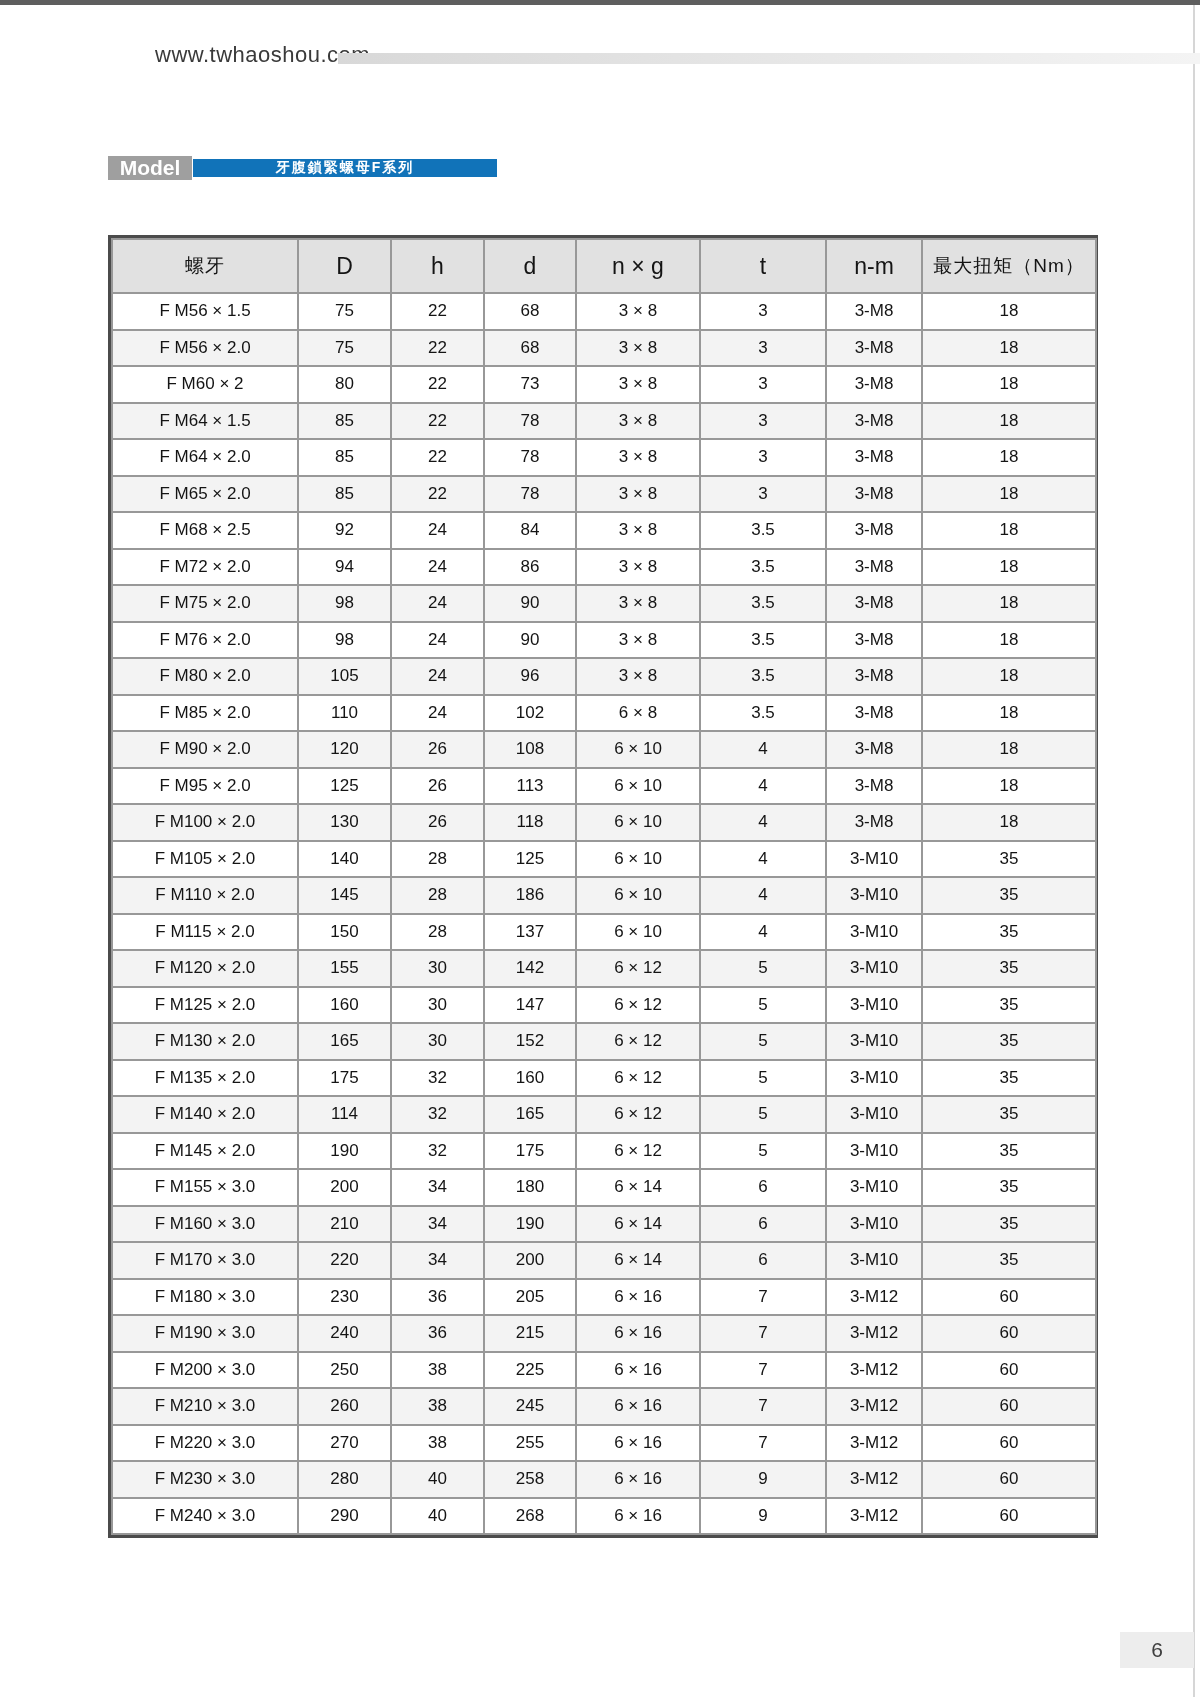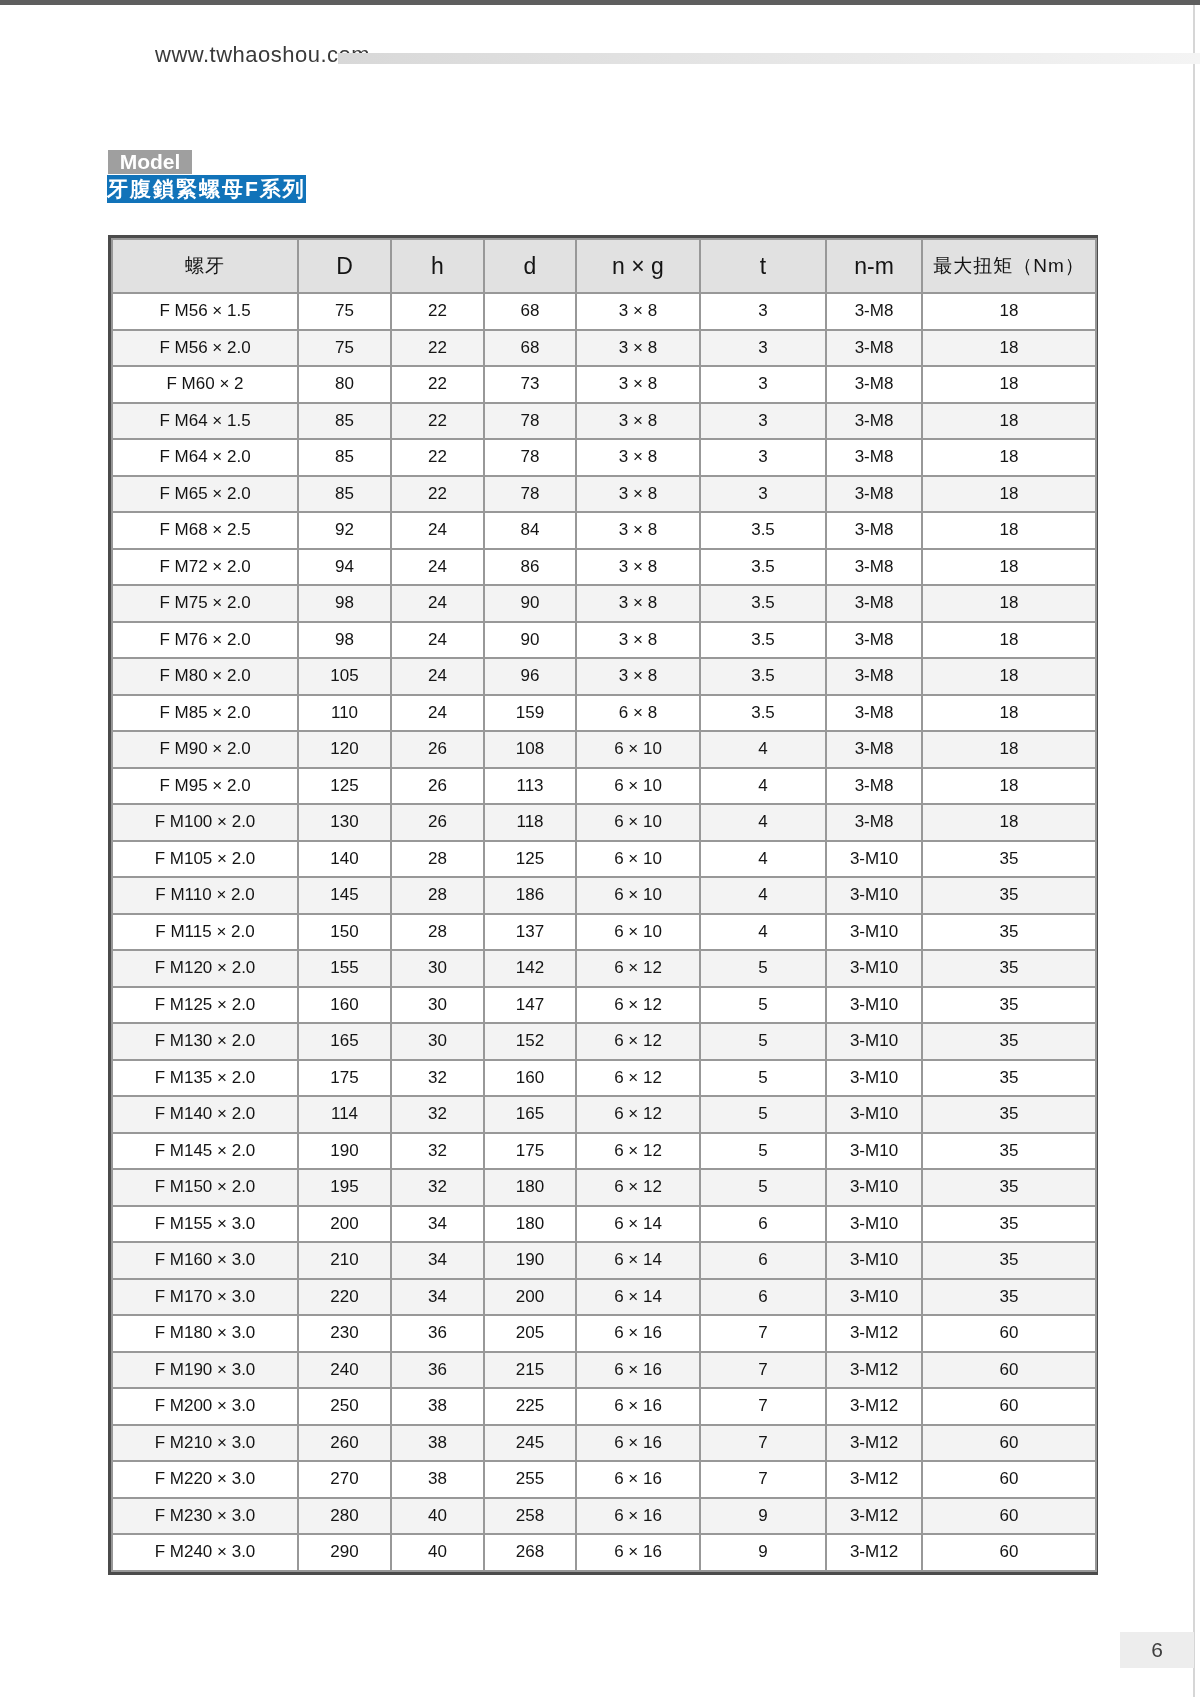--- a/index.html
+++ b/index.html
@@ -12,29 +12,29 @@
   .site-url{
     position:absolute;left:155px;top:42px;font-size:22px;color:#3a3a3a;
     letter-spacing:0.5px;
   }
   .grad-bar{
     position:absolute;left:338px;top:53px;width:862px;height:11px;
     background:linear-gradient(to right,#d8d8d8,#f4f4f4);
   }
   .model-block{
     position:absolute;left:107px;top:149px;width:390px;height:38px;
-    display:flex;align-items:flex-start;flex-direction:column;
+    display:flex;align-items:center;
   }
   .model-badge{
     width:86px;background:#9f9f9f;color:#ffffff;font-weight:bold;font-size:21px;
     display:flex;align-items:center;justify-content:center;
     border:1px solid #ffffff;box-sizing:border-box;
   }
   .series-bar{
-    flex:1;background:#1173b9;color:#ffffff;font-weight:bold;font-size:21px;
+    flex:1;background:#1173b9;color:#ffffff;font-weight:bold;font-size:14px;
     display:flex;align-items:center;justify-content:center;letter-spacing:2px;
   }
   .table-wrap{
     position:absolute;left:108px;top:235px;width:990px;
     border:3px solid #4b4b4b;box-sizing:border-box;
   }
   table{border-collapse:collapse;width:100%;table-layout:fixed;}
   th,td{
     border:2px solid #989898;text-align:center;vertical-align:middle;
     color:#141414;overflow:hidden;white-space:nowrap;
@@ -195,21 +195,21 @@
           <td>96</td>
           <td>3 × 8</td>
           <td>3.5</td>
           <td>3-M8</td>
           <td>18</td>
         </tr>
         <tr>
           <td>F M85 × 2.0</td>
           <td>110</td>
           <td>24</td>
-          <td>159</td>
+          <td>102</td>
           <td>6 × 8</td>
           <td>3.5</td>
           <td>3-M8</td>
           <td>18</td>
         </tr>
         <tr class="alt">
           <td>F M90 × 2.0</td>
           <td>120</td>
           <td>26</td>
           <td>108</td>
@@ -316,30 +316,20 @@
           <td>6 × 12</td>
           <td>5</td>
           <td>3-M10</td>
           <td>35</td>
         </tr>
         <tr>
           <td>F M145 × 2.0</td>
           <td>190</td>
           <td>32</td>
           <td>175</td>
-          <td>6 × 12</td>
-          <td>5</td>
-          <td>3-M10</td>
-          <td>35</td>
-        </tr>
-        <tr class="alt">
-          <td>F M150 × 2.0</td>
-          <td>195</td>
-          <td>32</td>
-          <td>180</td>
           <td>6 × 12</td>
           <td>5</td>
           <td>3-M10</td>
           <td>35</td>
         </tr>
         <tr>
           <td>F M155 × 3.0</td>
           <td>200</td>
           <td>34</td>
           <td>180</td>

